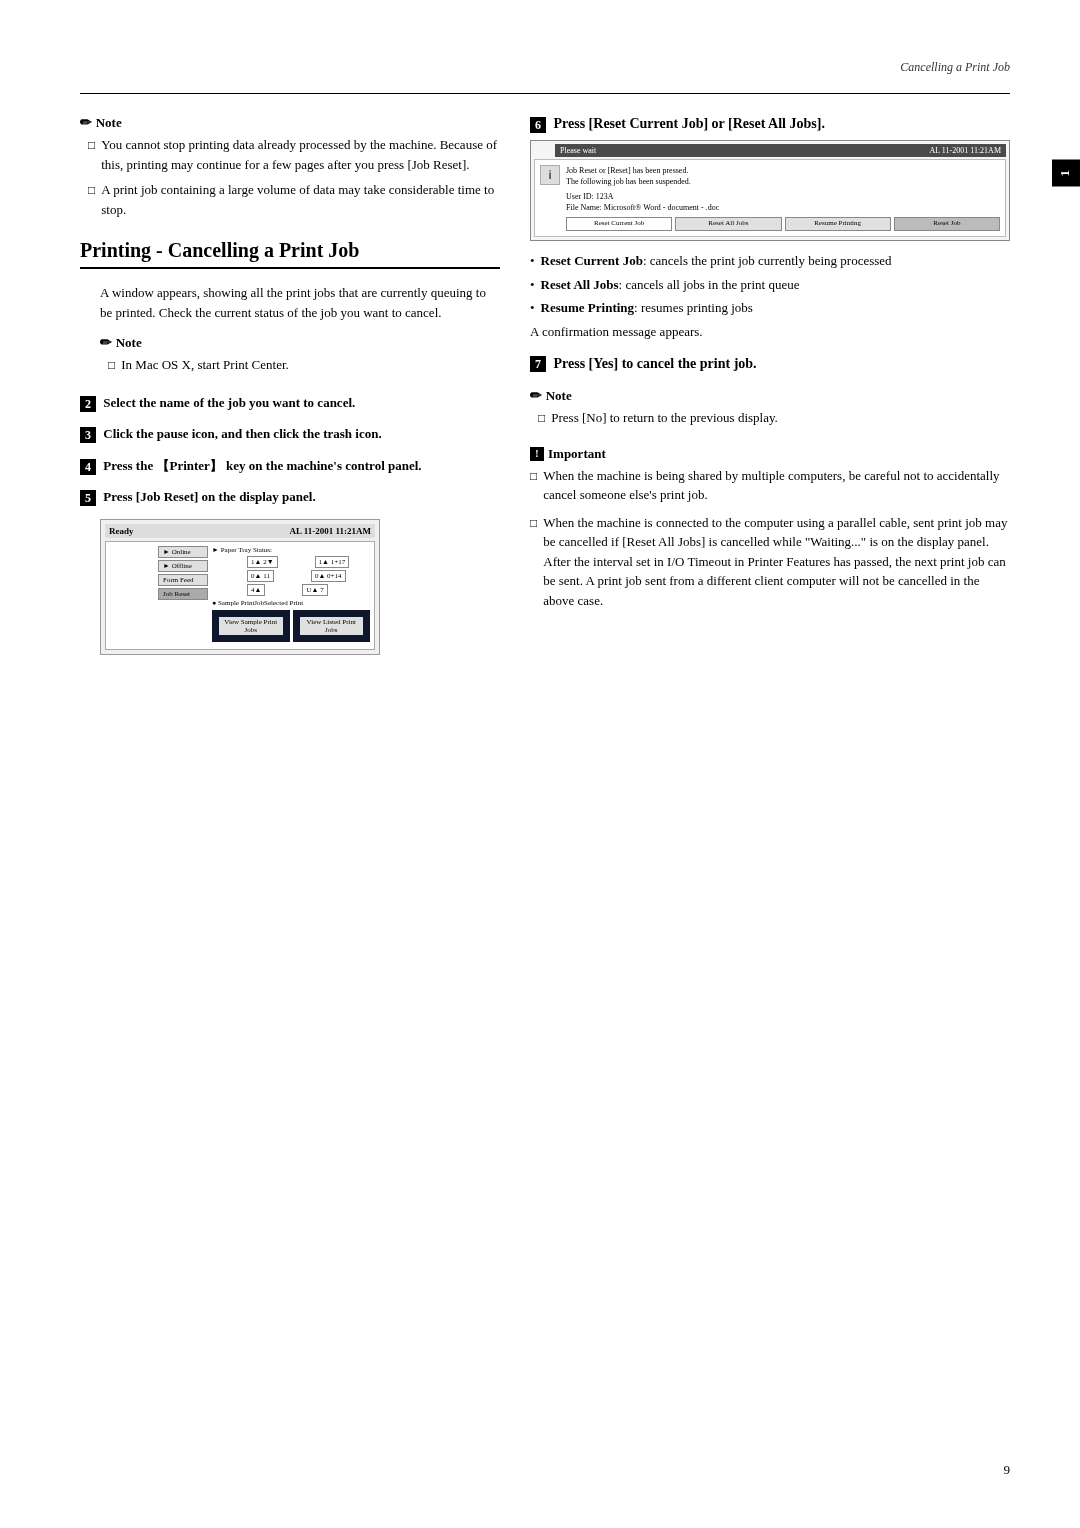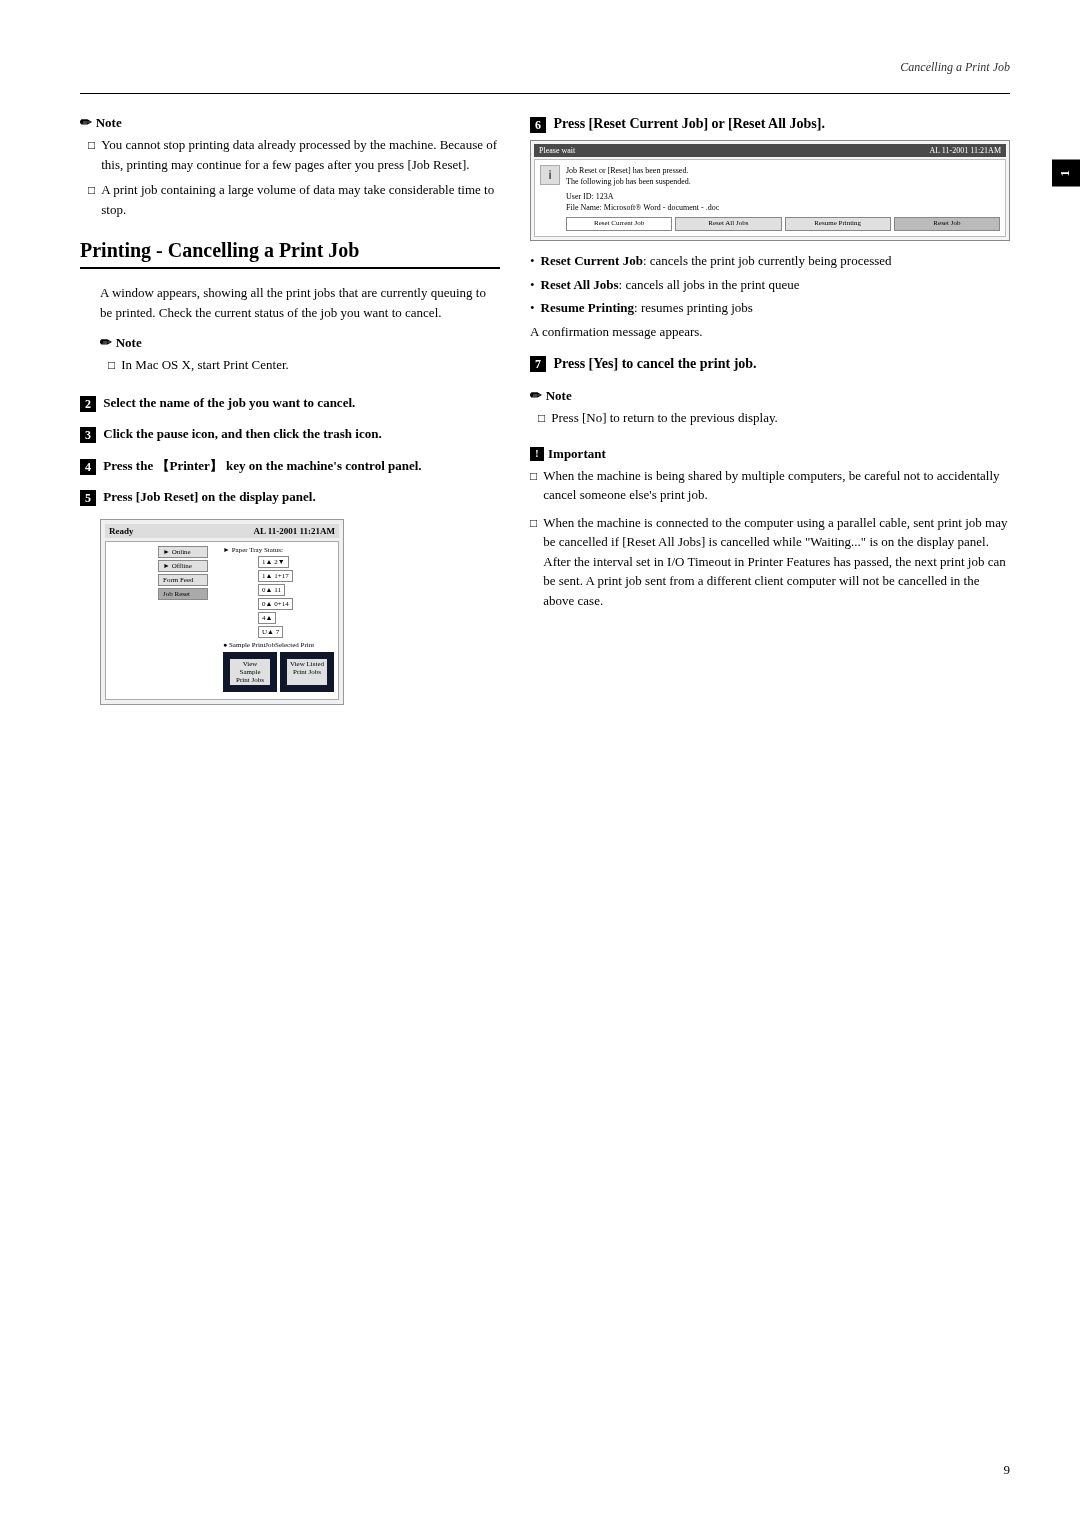--- a/index.html
+++ b/index.html
@@ -141,21 +141,21 @@
       line-height: 1.5;
       margin-left: 20px;
     }
 
     
     .screen-mockup {
       border: 1px solid #999;
       background: #f0f0f0;
       padding: 4px;
       margin: 8px 0 8px 20px;
-      width: 244px;
+      width: 280px;
       font-size: 9px;
     }
     .screen-title-bar {
       background: #ddd;
       padding: 2px 4px;
       font-size: 9px;
       font-weight: bold;
       display: flex;
       justify-content: space-between;
       margin-bottom: 3px;
@@ -280,20 +280,21 @@
       font-size: 8px;
     }
     .pw-title-bar {
       background: #4a4a4a;
       color: #fff;
       font-size: 8px;
       padding: 2px 5px;
       display: flex;
       justify-content: space-between;
       margin-bottom: 2px;
+      margin-left: 21px;
     }
     .pw-body {
       background: #fff;
       border: 1px solid #bbb;
       padding: 5px;
       display: flex;
       gap: 6px;
       align-items: flex-start;
     }
     .pw-icon {
@@ -408,21 +409,21 @@
           <span>Press [Job Reset] on the display panel.</span>
         </div>
       </div>
 
       <div class="screen-mockup">
         <div class="screen-title-bar">
           <span>Ready</span>
           <span>AL 11-2001 11:21AM</span>
         </div>
         <div class="screen-body">
-          <div style="display:flex; gap:15px; margin-bottom:3px;padding-left:48px;">
+          <div style="display:flex; gap:4px; margin-bottom:3px;padding-left:48px;">
             <div style="display:flex; flex-direction:column; gap:2px; width:50px;">
               <div class="screen-label-btn">► Online</div>
               <div class="screen-label-btn">► Offline</div>
               <div class="screen-label-btn">Form Feed</div>
               <div class="screen-label-btn" style="background:#aaa;">Job Reset</div>
             </div>
             <div style="flex:1;">
               <div style="font-size:7px; margin-bottom:2px;">► Paper Tray Status:</div>
               <div style="display:flex; gap:2px; flex-wrap:wrap;">
                 <div class="screen-status-box">1▲ 2▼</div>

